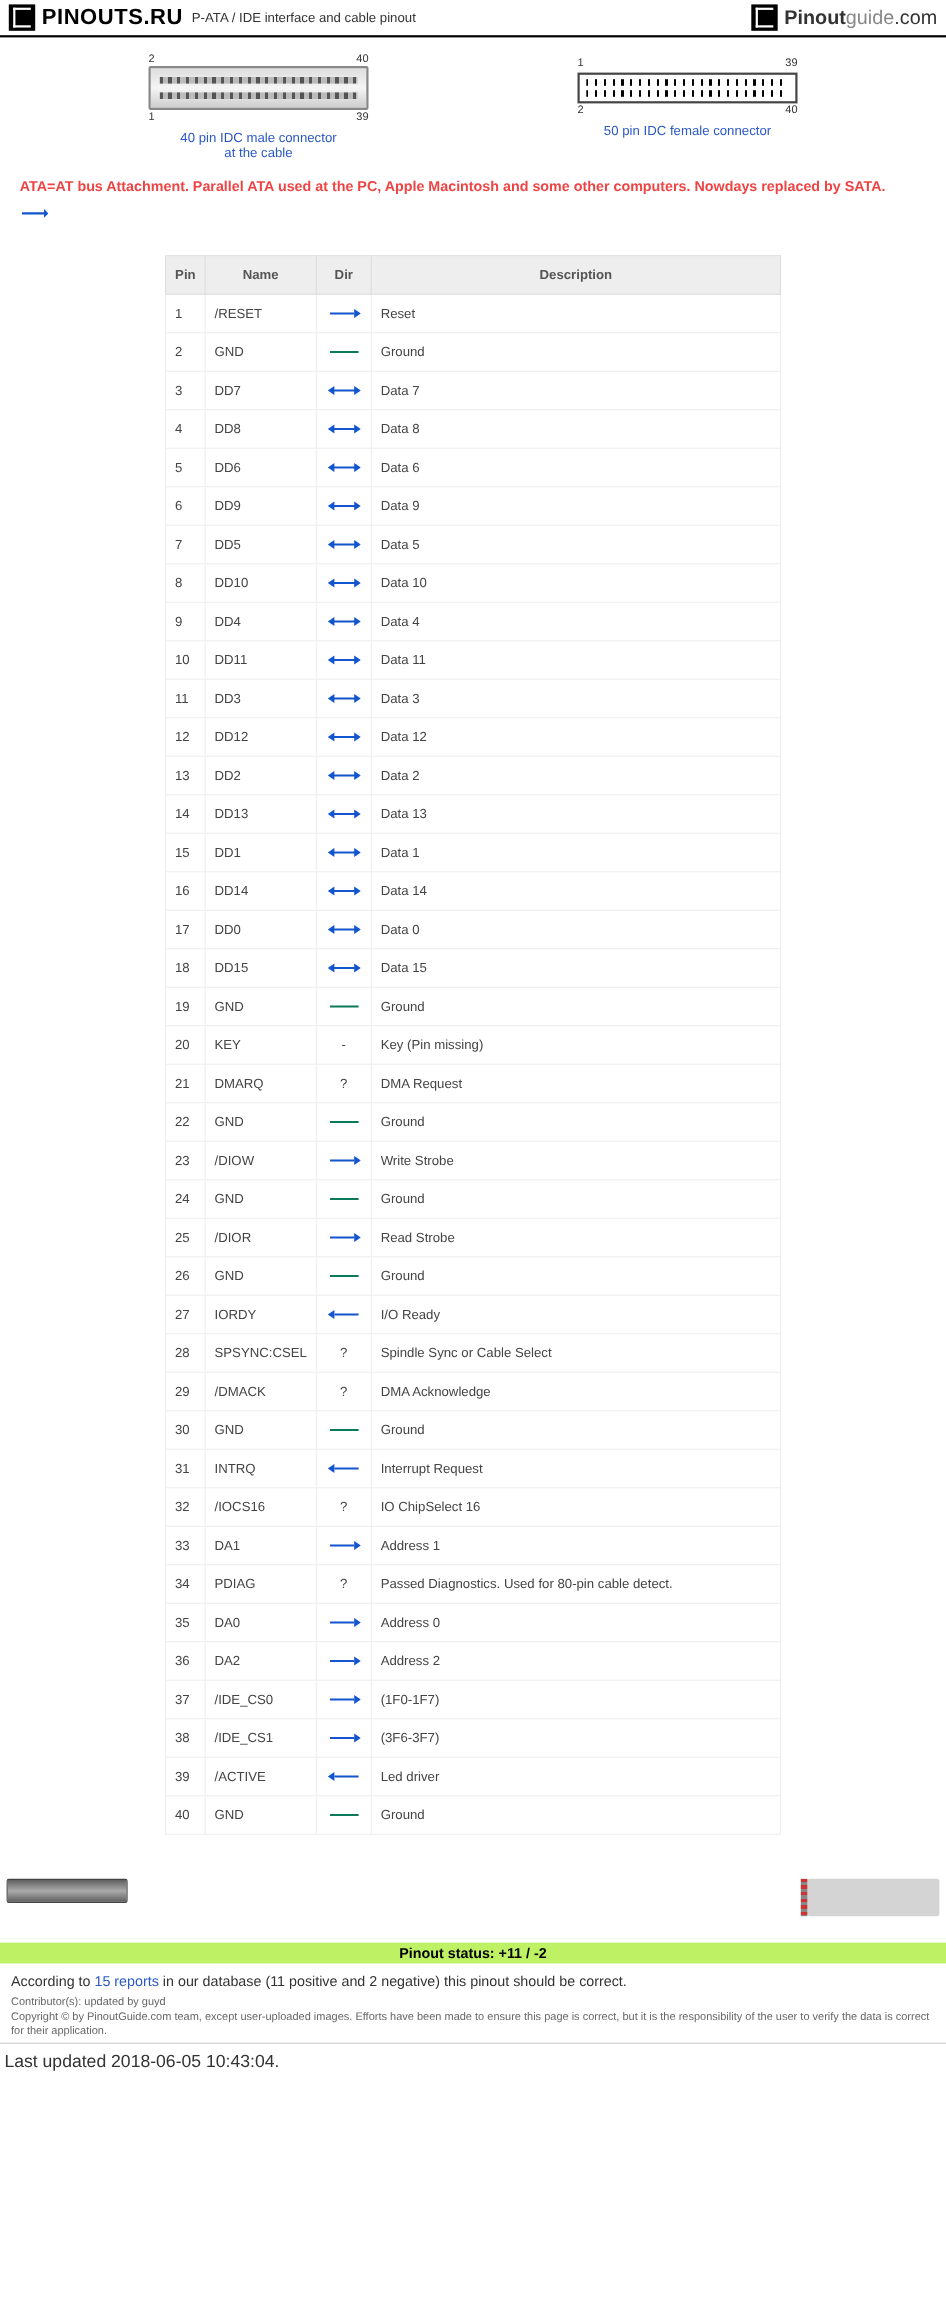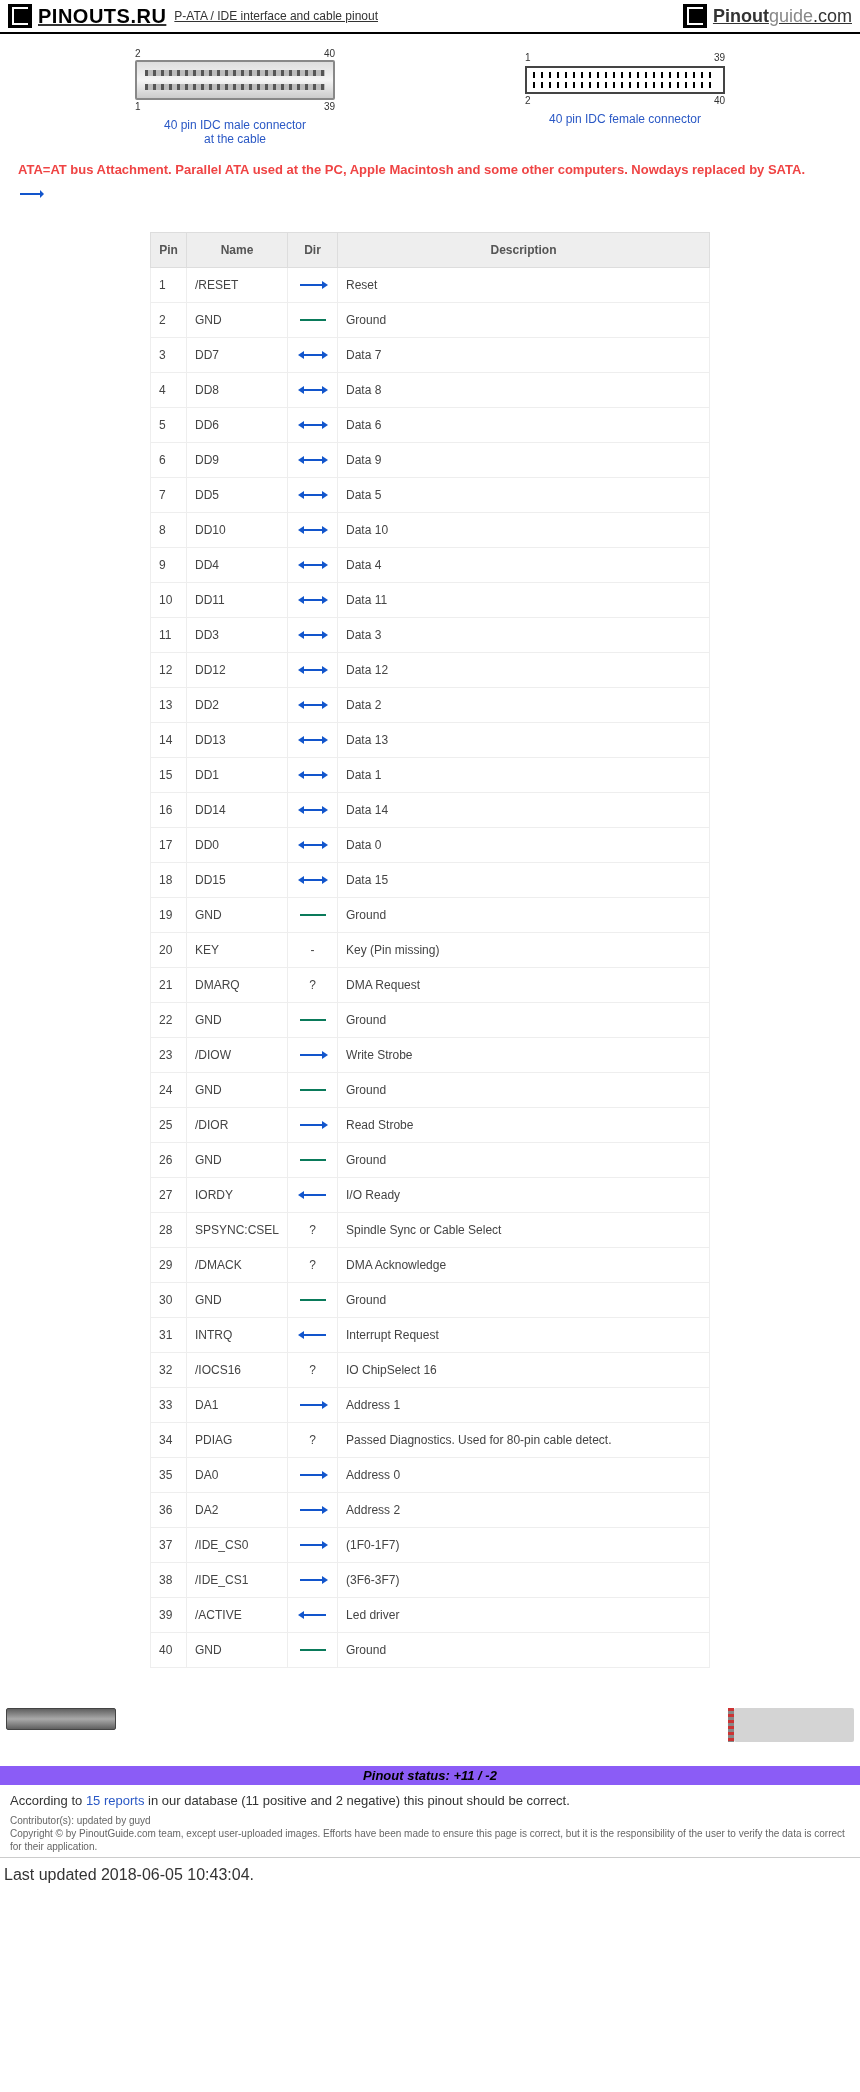--- a/index.html
+++ b/index.html
@@ -10,21 +10,20 @@
     color: #333;
     background: #fff;
     width: 860px;
   }
   .header {
     display: flex;
     align-items: center;
     padding: 4px 8px;
     border-bottom: 2px solid #000;
     gap: 8px;
-    text-decoration: underline;
   }
   .logo-left {
     display: flex;
     align-items: center;
     font-weight: bold;
     font-size: 20px;
     letter-spacing: 0.5px;
     color: #000;
   }
   .logo-box {
@@ -147,29 +146,28 @@
     width: 120px; height: 34px;
     background:#d4d4d4;
     position:relative;
     border-radius:2px;
   }
   .foot-conn-right::before{
     content:""; position:absolute; left:-6px; top:0; bottom:0; width:6px;
     background: repeating-linear-gradient(#c33 0 3px,#888 3px 6px);
   }
   .status-bar {
-    background:#8b5cf6;
+    background:#bef264;
     color:#000;
     font-weight:bold;
     text-align:center;
     padding:2px 0;
     font-size:13px;
     border-top:4px solid #fff;
     border-bottom:4px solid #fff;
-    font-style:italic;
   }
   .status-text { padding: 4px 10px; font-size:13px; }
   .status-text a { color:#2a58c5; text-decoration:none; }
   .copyright {
     font-size:10px; color:#666;
     text-align:left;
     padding:2px 10px 0;
     line-height:1.3;
   }
   .updated {
@@ -211,21 +209,21 @@
   </div>
   <div class="connector">
     <div class="conn-img" style="padding-top:6px">
       <span class="pin-lbl" style="top:-8px;left:0">1</span>
       <span class="pin-lbl" style="top:-8px;right:0">39</span>
       <div class="conn-female"></div>
       <span class="pin-lbl" style="bottom:-12px;left:0">2</span>
       <span class="pin-lbl" style="bottom:-12px;right:0">40</span>
     </div>
     <div style="height:12px"></div>
-    <a href="#">40 pin IDC female connector</a>
+    <a href="#">50 pin IDC female connector</a>
   </div>
 </div>
 
 <div class="intro">ATA=AT bus Attachment. Parallel ATA used at the PC, Apple Macintosh and some other computers. Nowdays replaced by SATA.</div>
 <div class="small-arrow">
   <svg width="26" height="10">
       <line x1="2" y1="5" x2="22" y2="5" stroke="#1255cc" stroke-width="2"></line>
       <polygon points="22,1 26,5 22,9" fill="#1255cc"></polygon>
     </svg>
 </div>

